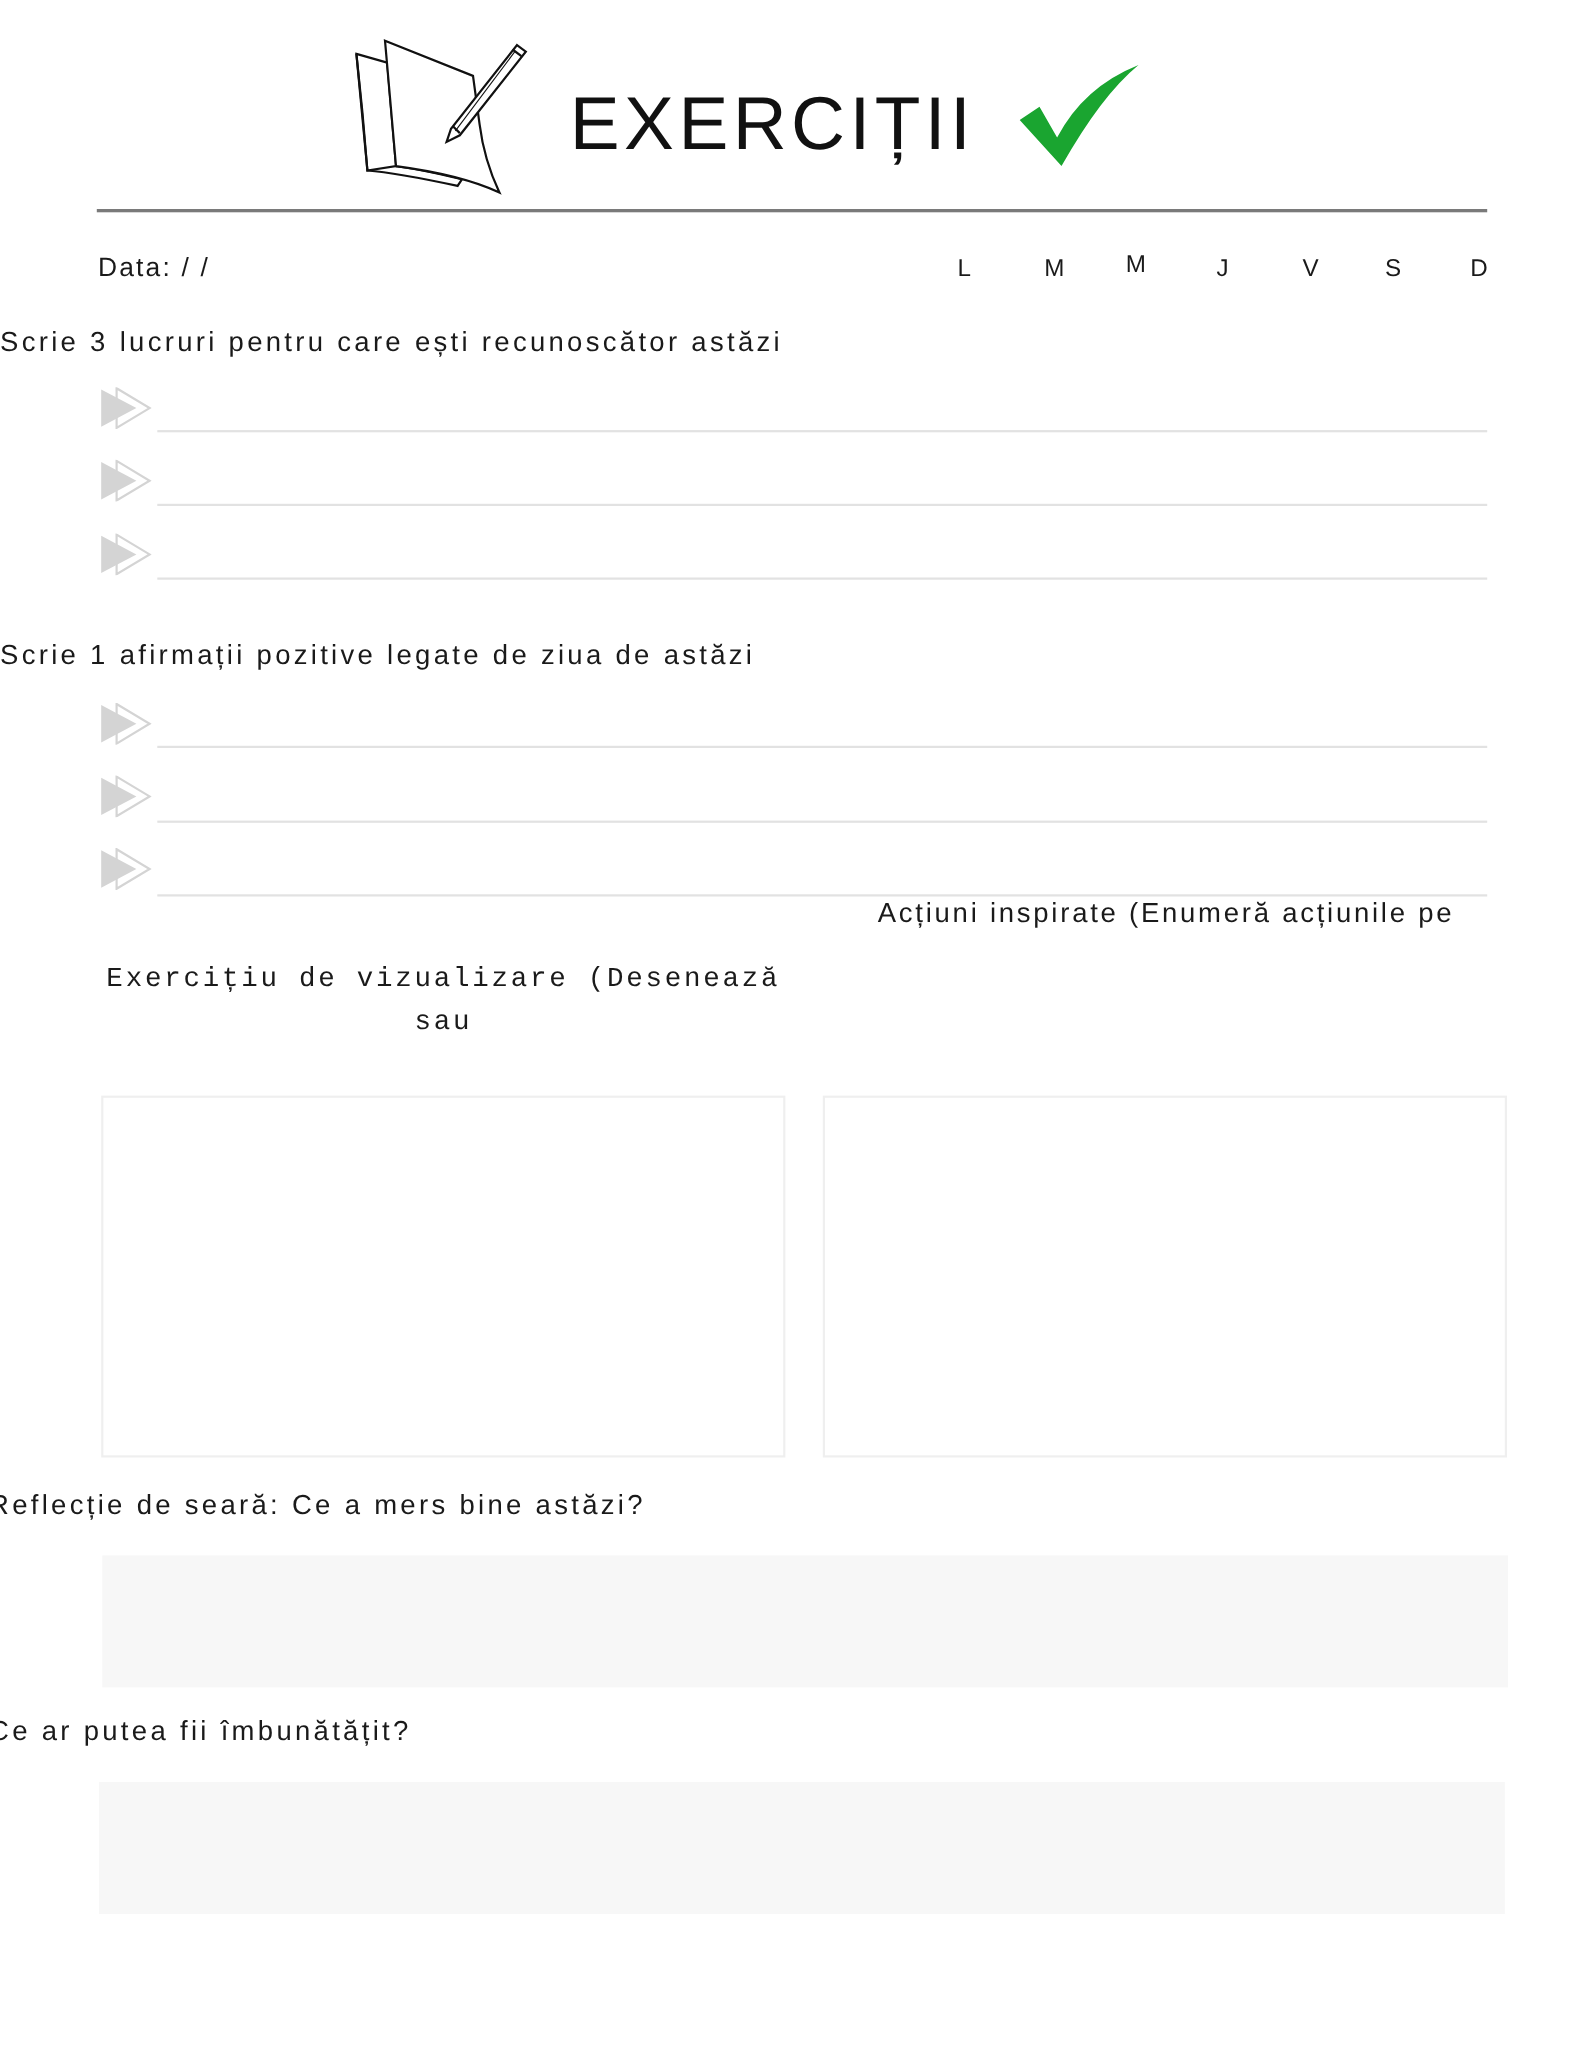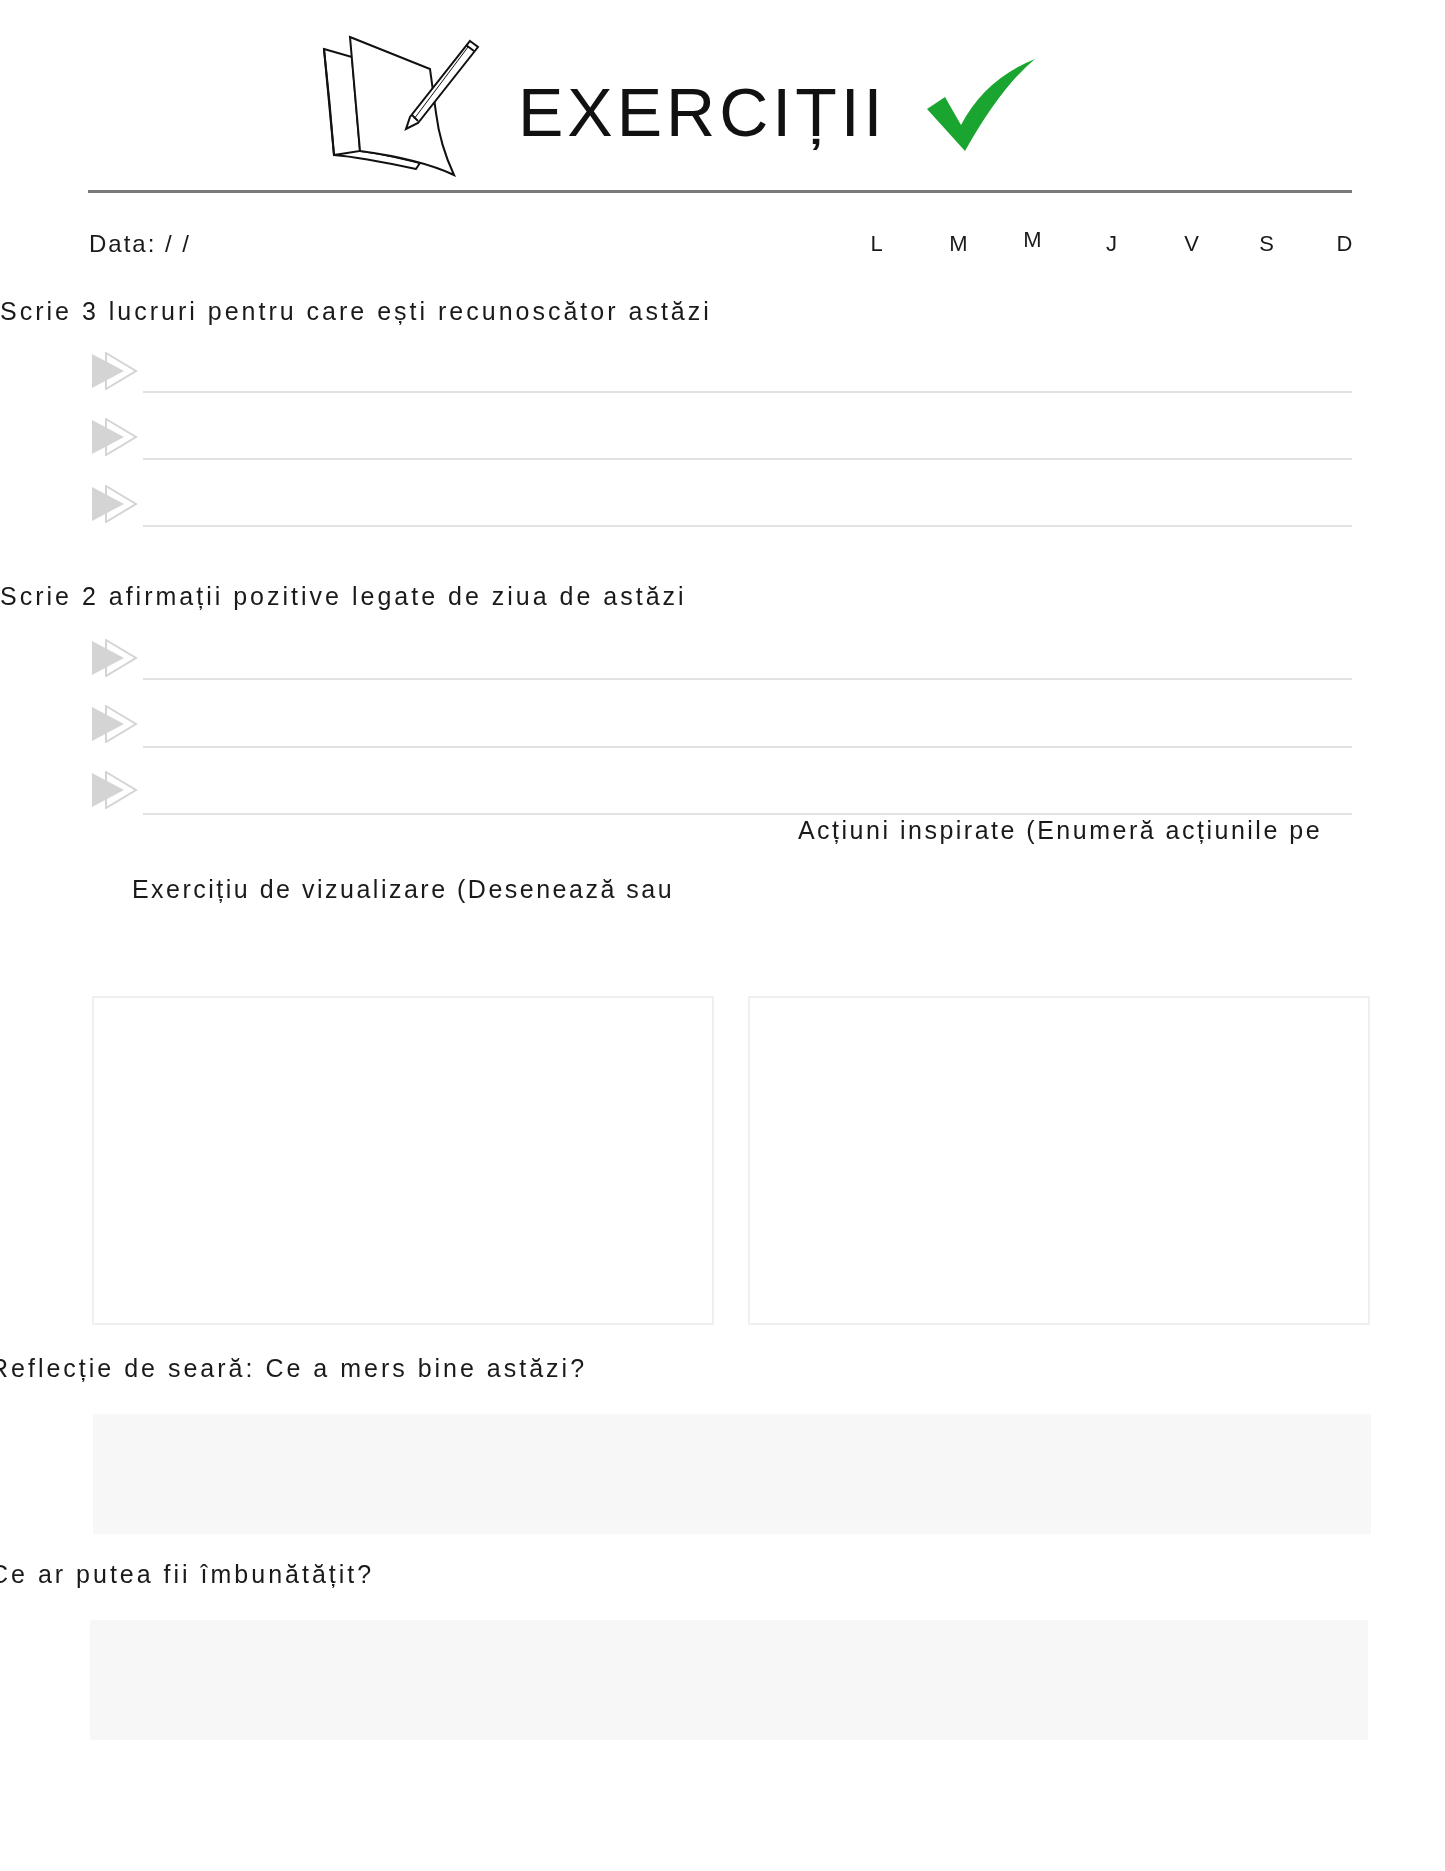--- a/index.html
+++ b/index.html
@@ -68,41 +68,41 @@
     <polygon points="16,1 46,19 16,37" fill="none" stroke="#d4d4d4" stroke-width="2"></polygon>
   </svg>
 <div class="abs rule" style="top:458px;"></div>
 
 <svg class="abs arrow" style="top:485px;" viewBox="0 0 48 38">
     <polygon points="2,2 34,19 2,36" fill="#d4d4d4"></polygon>
     <polygon points="16,1 46,19 16,37" fill="none" stroke="#d4d4d4" stroke-width="2"></polygon>
   </svg>
 <div class="abs rule" style="top:525px;"></div>
 
-<div class="abs heading" style="top:582px;">Scrie 2 afirmații pozitive legate de ziua de astăzi</div>
+<div class="abs heading" style="top:582px;">Scrie 1 afirmații pozitive legate de ziua de astăzi</div>
 
 <svg class="abs arrow" style="top:639px;" viewBox="0 0 48 38">
     <polygon points="2,2 34,19 2,36" fill="#d4d4d4"></polygon>
     <polygon points="16,1 46,19 16,37" fill="none" stroke="#d4d4d4" stroke-width="2"></polygon>
   </svg>
 <div class="abs rule" style="top:678px;"></div>
 
 <svg class="abs arrow" style="top:705px;" viewBox="0 0 48 38">
     <polygon points="2,2 34,19 2,36" fill="#d4d4d4"></polygon>
     <polygon points="16,1 46,19 16,37" fill="none" stroke="#d4d4d4" stroke-width="2"></polygon>
   </svg>
 <div class="abs rule" style="top:746px;"></div>
 
 <svg class="abs arrow" style="top:771px;" viewBox="0 0 48 38">
     <polygon points="2,2 34,19 2,36" fill="#d4d4d4"></polygon>
     <polygon points="16,1 46,19 16,37" fill="none" stroke="#d4d4d4" stroke-width="2"></polygon>
   </svg>
 <div class="abs rule" style="top:813px;"></div>
 
-<div class="abs col-heading" style="left:92px;top:870px;width:622px;">
+<div class="abs col-heading" style="left:92px;top:870px;width:622px;font-family:Liberation Mono, monospace;">
   <div>Exercițiu de vizualizare (Desenează sau</div>
 </div>
 <div class="abs col-heading" style="left:740px;top:811px;width:640px;">
   <div>Acțiuni inspirate (Enumeră acțiunile pe</div>
 </div>
 
 <div class="abs box" style="left:92px;top:996px;width:622px;height:329px;"></div>
 <div class="abs box" style="left:748px;top:996px;width:622px;height:329px;"></div>
 
 <div class="abs heading" style="top:1354px;left:-10px;">Reflecție de seară: Ce a mers bine astăzi?</div>

